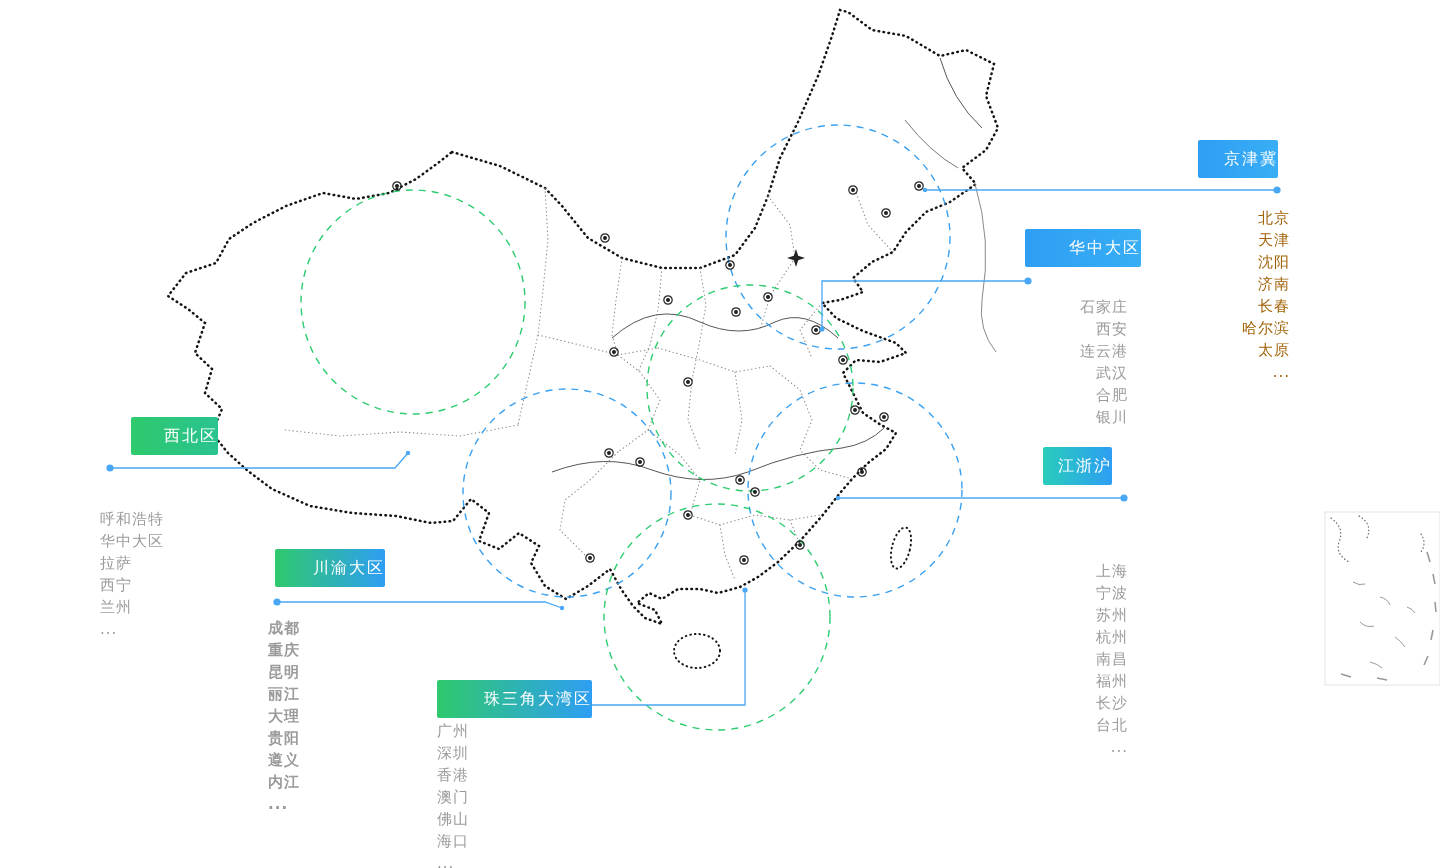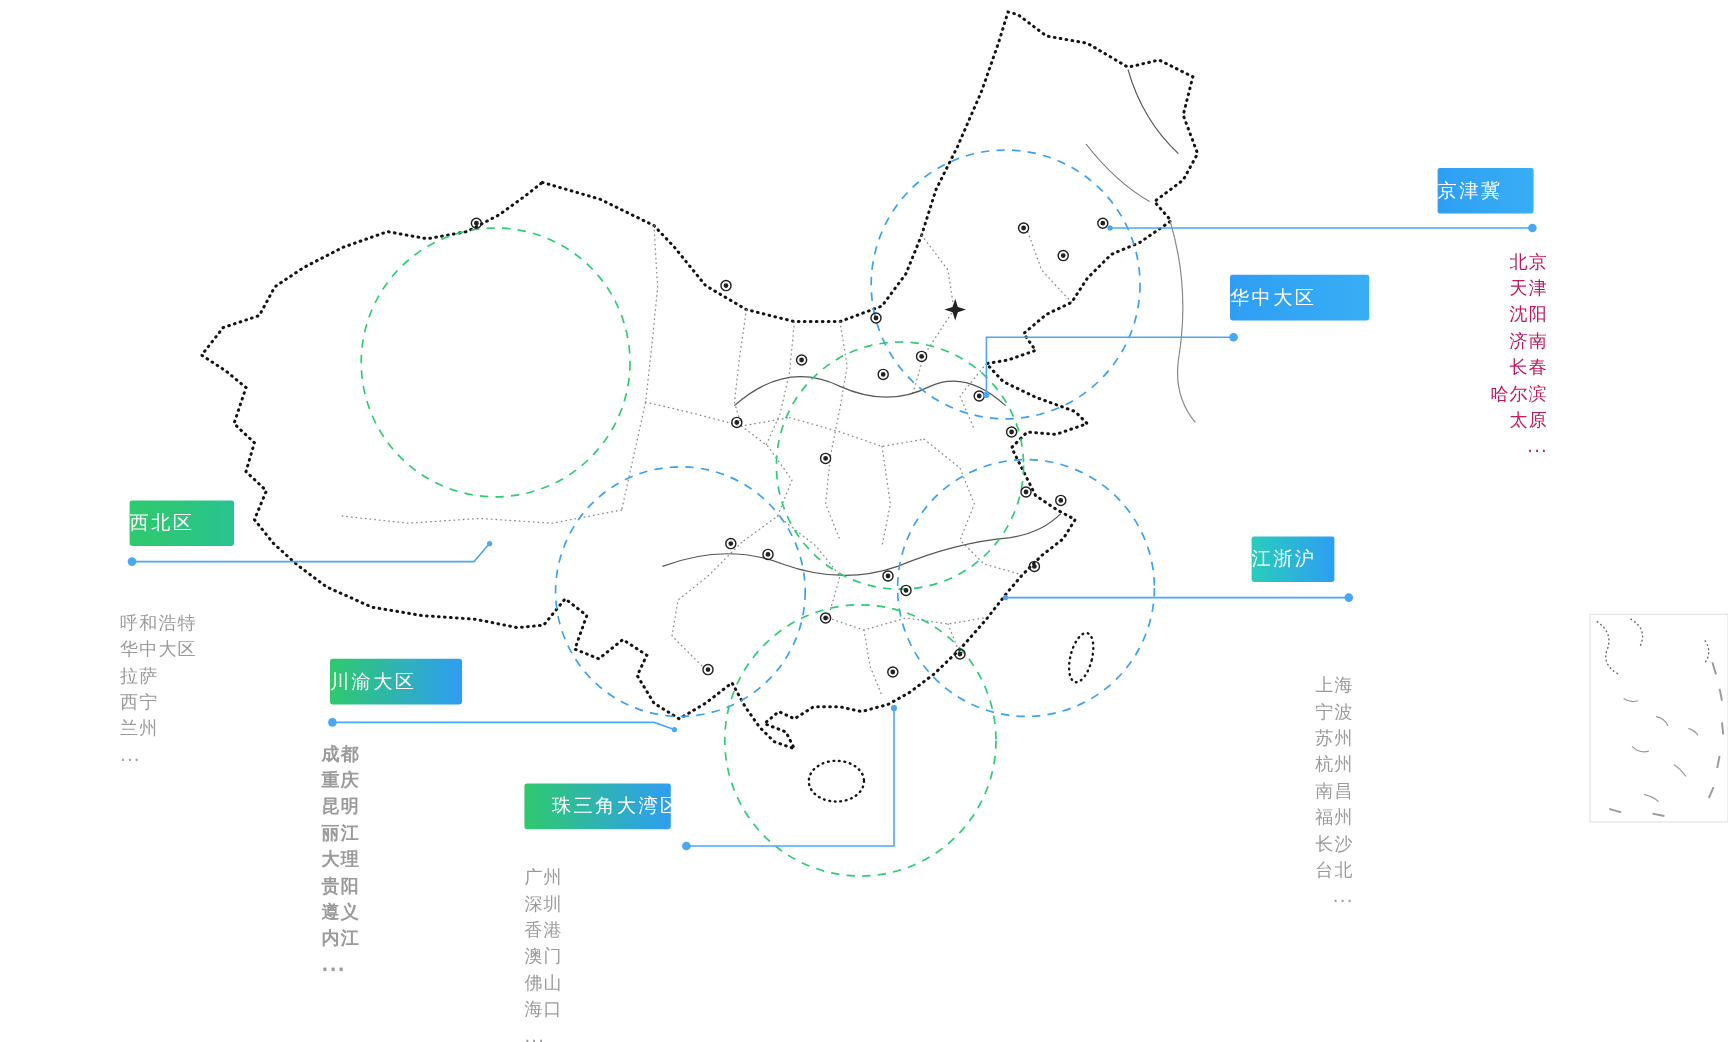--- a/index.html
+++ b/index.html
@@ -1,38 +1,38 @@
 <!DOCTYPE html>
 <html><head>
 <meta charset="utf-8">
 <style>
   * { margin:0; padding:0; box-sizing:border-box; }
   html,body { width:1440px; height:868px; background:#ffffff; overflow:hidden;
     font-family:"DejaVu Sans","Liberation Sans",sans-serif; }
   .stage { position:absolute; left:0; top:0; width:1440px; height:868px; }
   .map-svg { position:absolute; left:0; top:0; }
 
-  .region-label { position:absolute; height:38px; line-height:38px; text-align:left;
+  .region-label { position:absolute; height:38px; line-height:38px; text-align:right;
     color:#fff; font-size:16px; letter-spacing:2px; border-radius:2px; cursor:pointer;
     white-space:nowrap; }
   .lbl-blue       { background:linear-gradient(90deg,#2e9ef3,#38aef5); }
-  .lbl-green      { background:linear-gradient(90deg,#2fc96d,#29c390); }
+  .lbl-green      { background:linear-gradient(90deg,#2fc96d,#29c390);margin-left:23px; }
   .lbl-green-blue { background:linear-gradient(90deg,#2fc96d,#2e9ef3); }
   .lbl-teal-blue  { background:linear-gradient(90deg,#28cdbb,#2e9ef3); }
 
   .pos-jingjinji  { left:1198px; top:140px; width:80px; }
   .pos-huazhong   { left:1025px; top:229px; width:116px; }
   .pos-jiangzhehu { left:1043px; top:447px; width:69px; }
   .pos-xibei      { left:108px;  top:417px; width:87px; }
   .pos-chuanyu    { left:275px;  top:549px; width:110px; }
-  .pos-zhusanjiao { left:437px;  top:653px; width:122px;padding-left:23px; }
+  .pos-zhusanjiao { left:437px;  top:680px; width:155px;padding-left:23px; }
 
   .city-list { position:absolute; list-style:none; font-size:15px; line-height:22px;
     color:#9b9b9b; letter-spacing:1px; }
-  .city-list.dark { color:#be185d; }
+  .city-list.dark { color:#a16207; }
   .city-list.right { text-align:right; }
 
   .list-jingjinji  { right:150px; top:207px; }
   .list-huazhong   { right:312px; top:296px; }
   .list-jiangzhehu { right:312px; top:513px;margin-top:47px; }
   .list-xibei      { left:100px;  top:508px; }
   .list-chuanyu    { left:268px;  top:617px;font-weight:bold; }
   .list-zhusanjiao { left:437px;  top:720px; }
 </style>
 </head>
@@ -263,20 +263,28 @@
       <li>北京</li>
       <li>天津</li>
       <li>沈阳</li>
       <li>济南</li>
       <li>长春</li>
       <li>哈尔滨</li>
       <li>太原</li>
       <li>...</li>
     </ul>
 
+  <ul class="city-list right list-huazhong">
+      <li>石家庄</li>
+      <li>西安</li>
+      <li>连云港</li>
+      <li>武汉</li>
+      <li>合肥</li>
+      <li>银川</li>
+    </ul>
 
   <ul class="city-list right list-jiangzhehu">
       <li>上海</li>
       <li>宁波</li>
       <li>苏州</li>
       <li>杭州</li>
       <li>南昌</li>
       <li>福州</li>
       <li>长沙</li>
       <li>台北</li>

